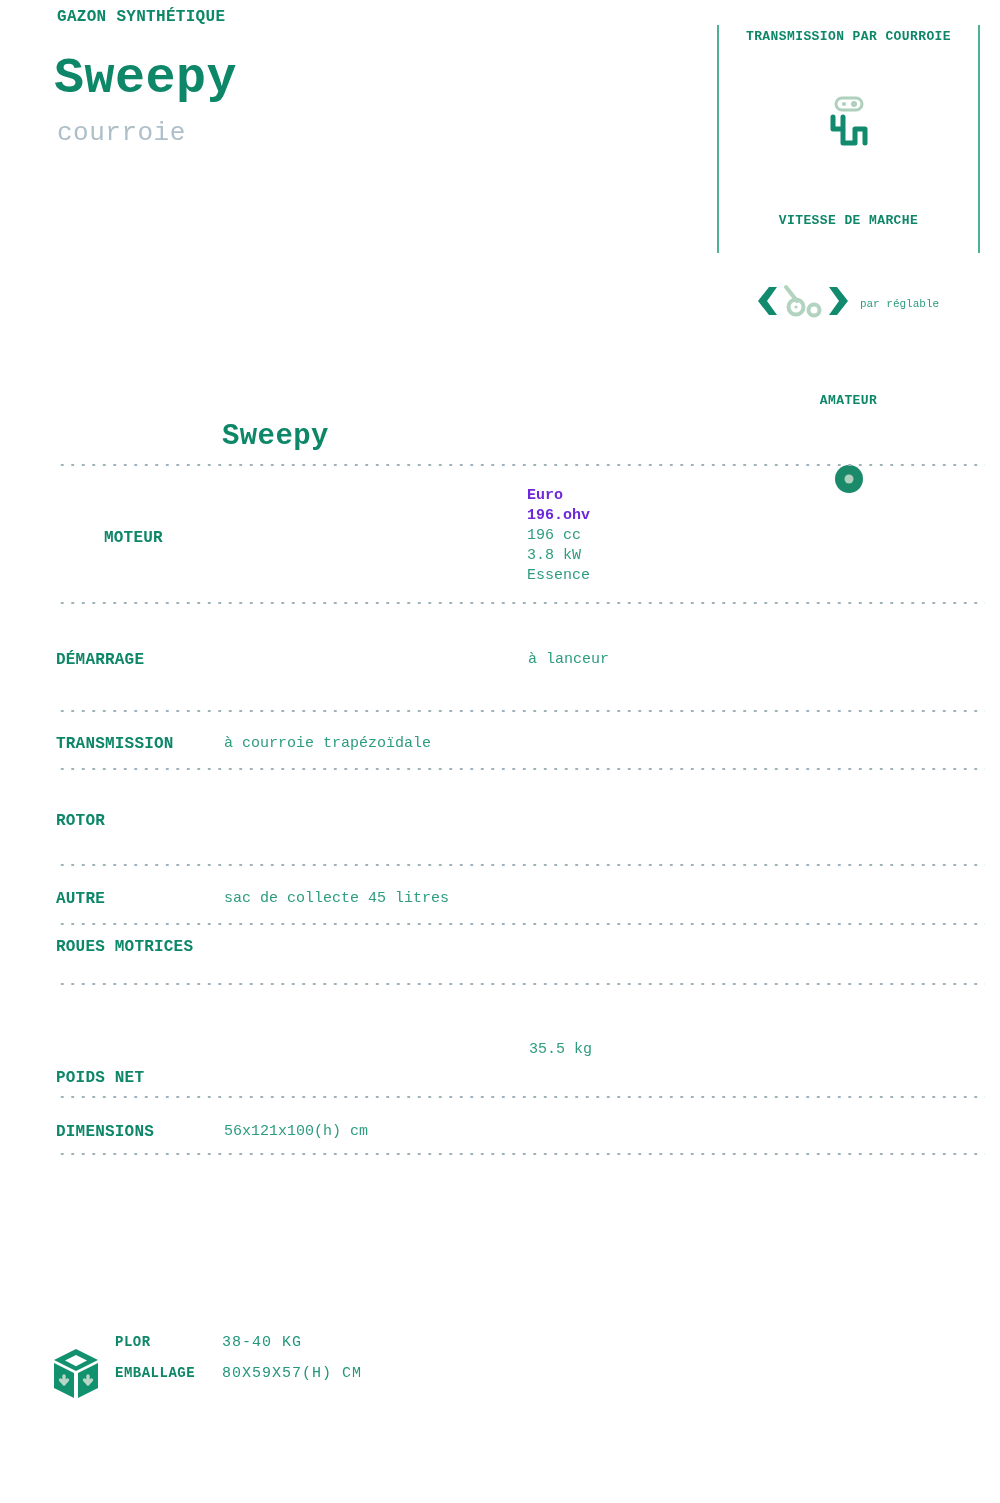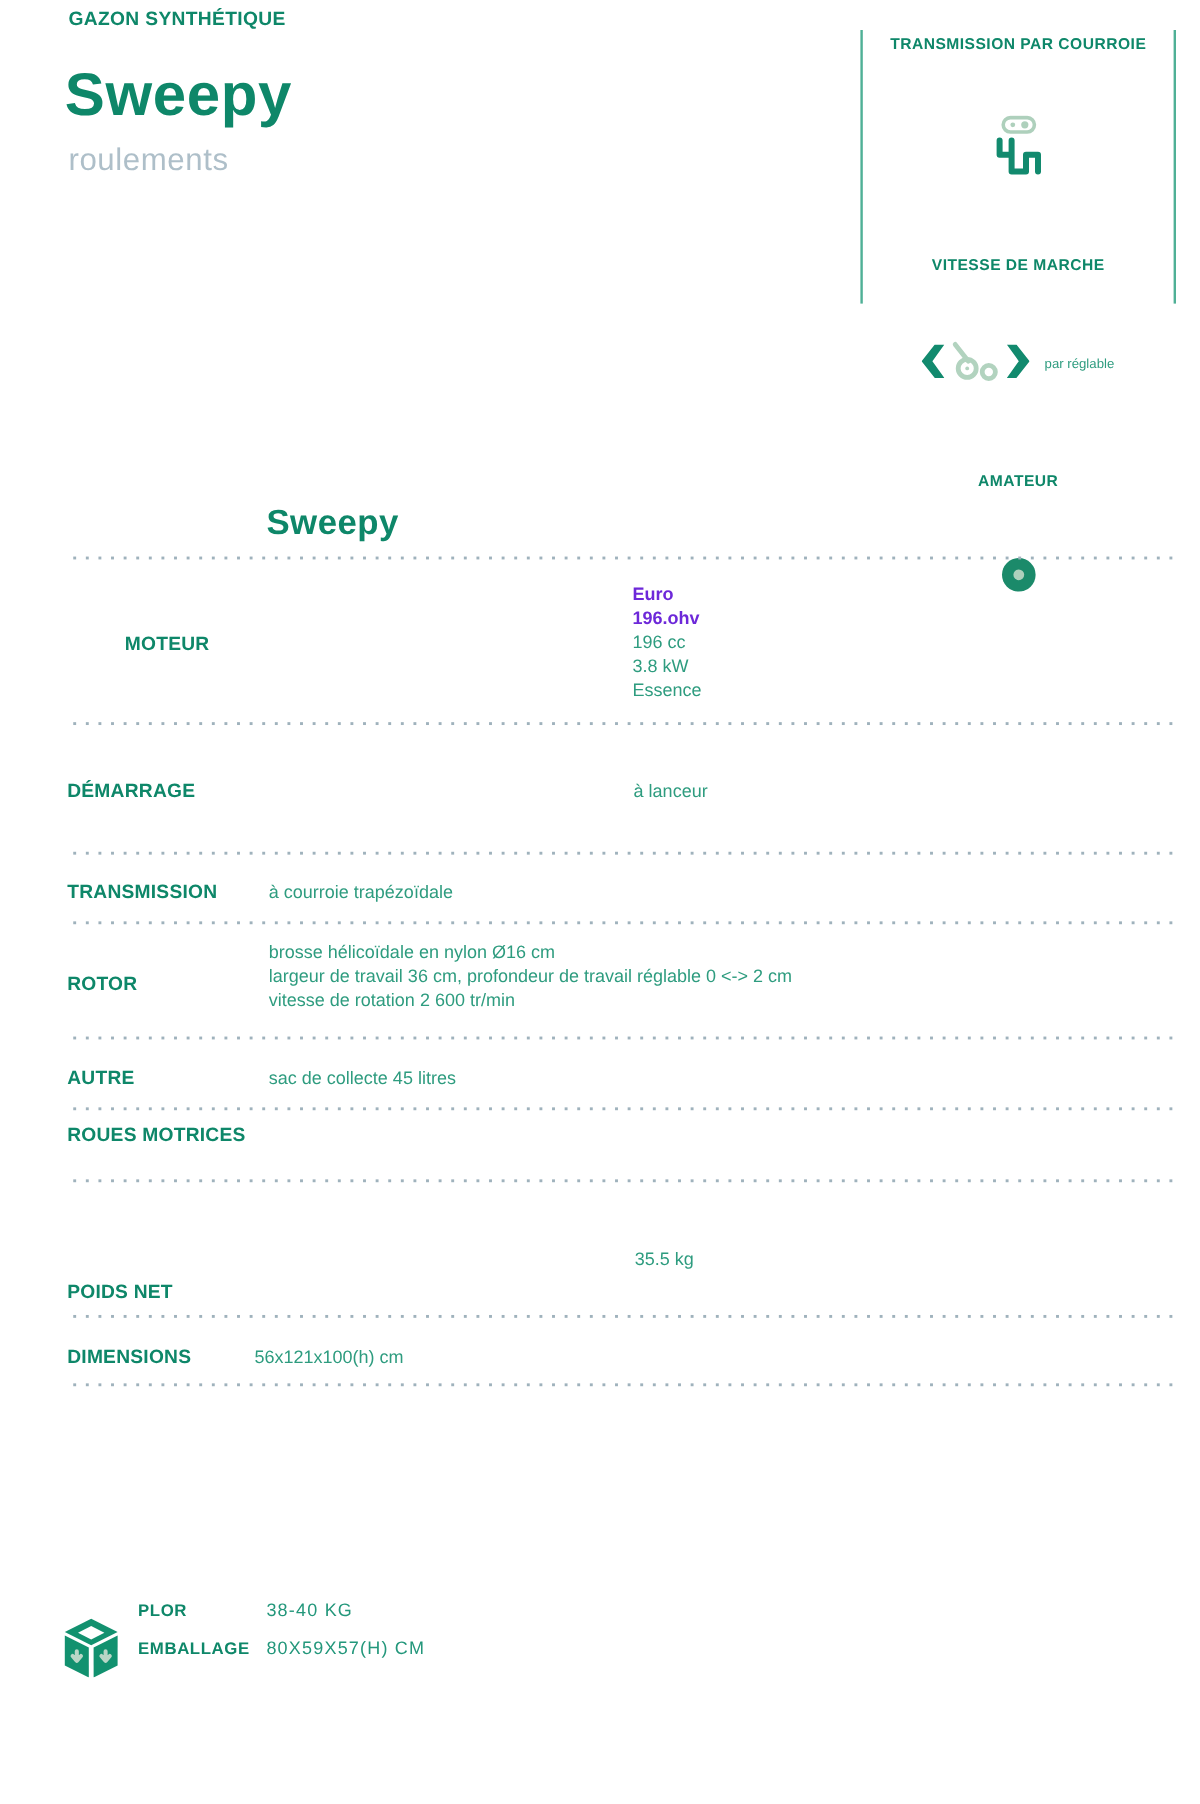--- a/index.html
+++ b/index.html
@@ -1,18 +1,18 @@
 <!DOCTYPE html>
 <html><head>
 <meta charset="utf-8">
 <style>
   * { margin:0; padding:0; box-sizing:border-box; }
   html,body { background:#ffffff; }
   body { font-family:"Liberation Sans","DejaVu Sans",sans-serif; }
-  .page { position:relative; width:1000px; height:1503px; background:#fff; margin:0 auto; overflow:hidden; }
+  .page { position:relative; width:1000px; height:1503px; background:#fff; margin:0 auto; overflow:hidden;font-family:Liberation Mono, monospace; }
 
   
   .category { position:absolute; left:57px; top:8px; font-size:16px; font-weight:700;
               color:#0e8769; letter-spacing:.3px; }
   .product-name { position:absolute; left:54px; top:50px; font-size:50px; font-weight:700;
               color:#0e8769; letter-spacing:.5px; }
   .product-type { position:absolute; left:57px; top:118px; font-size:26px; font-weight:400;
               color:#aebfc9; letter-spacing:.5px; }
 
   
@@ -46,38 +46,38 @@
 
   .spec-value { position:absolute; font-size:15px; color:#2e9c7f; line-height:20px; }
   .val-moteur{left:527px; top:486px;}
   .val-moteur .strong{color:#6d28d9; font-weight:700;}
   .val-demarrage{left:528px; top:650px;}
   .val-transmission{left:224px; top:734px;}
   .val-rotor{left:224px; top:784px; width:760px;}
   .val-autre{left:224px; top:889px;}
   .val-roues{left:224px; top:947px; width:756px;}
   .val-poids{left:529px; top:1040px;}
-  .val-dimensions{left:212px; top:1122px;}
+  .val-dimensions{left:224px; top:1122px;}
 
   
   .pack-icon { position:absolute; left:53px; top:1348px; }
   .pack-label { position:absolute; left:115px; font-size:14px; font-weight:700; color:#0e8769;
               letter-spacing:.5px; }
   .pack-label.plor{top:1334px;} .pack-label.emballage{top:1365px;}
   .pack-value { position:absolute; left:222px; font-size:15px; color:#23977b; letter-spacing:1px; }
   .pack-value.plor{top:1334px;} .pack-value.emballage{top:1365px;}
 </style>
 </head>
 <body>
 
 <div class="page">
 
   <div class="category">GAZON SYNTHÉTIQUE</div>
   <div class="product-name">Sweepy</div>
-  <div class="product-type">roulements</div>
+  <div class="product-type">courroie</div>
 
   <div class="feature-panel">
     <div class="feat-label feat-1">TRANSMISSION PAR COURROIE</div>
 
     <div class="belt-icon-wrap">
       <svg width="34" height="16" viewBox="0 0 34 16">
         <rect x="4" y="2" width="26" height="12" rx="6" fill="none" stroke="#aed0bc" stroke-width="3"></rect>
         <circle cx="12" cy="8" r="2" fill="#aed0bc"></circle>
         <circle cx="22" cy="8" r="3" fill="#aed0bc"></circle>
       </svg>
@@ -141,25 +141,20 @@
     <div>Essence</div>
   </div>
 
   <div class="spec-label lab-demarrage">DÉMARRAGE</div>
   <div class="spec-value val-demarrage">à lanceur</div>
 
   <div class="spec-label lab-transmission">TRANSMISSION</div>
   <div class="spec-value val-transmission">à courroie trapézoïdale</div>
 
   <div class="spec-label lab-rotor">ROTOR</div>
-  <div class="spec-value val-rotor">
-    <div>brosse hélicoïdale en nylon Ø16 cm</div>
-    <div>largeur de travail 36 cm, profondeur de travail réglable 0 &lt;-&gt; 2 cm</div>
-    <div>vitesse de rotation 2 600 tr/min</div>
-  </div>
 
   <div class="spec-label lab-autre">AUTRE</div>
   <div class="spec-value val-autre">sac de collecte 45 litres</div>
 
   <div class="spec-label lab-roues">ROUES MOTRICES</div>
 
   <div class="spec-label lab-poids">POIDS NET</div>
   <div class="spec-value val-poids">35.5 kg</div>
 
   <div class="spec-label lab-dimensions">DIMENSIONS</div>

